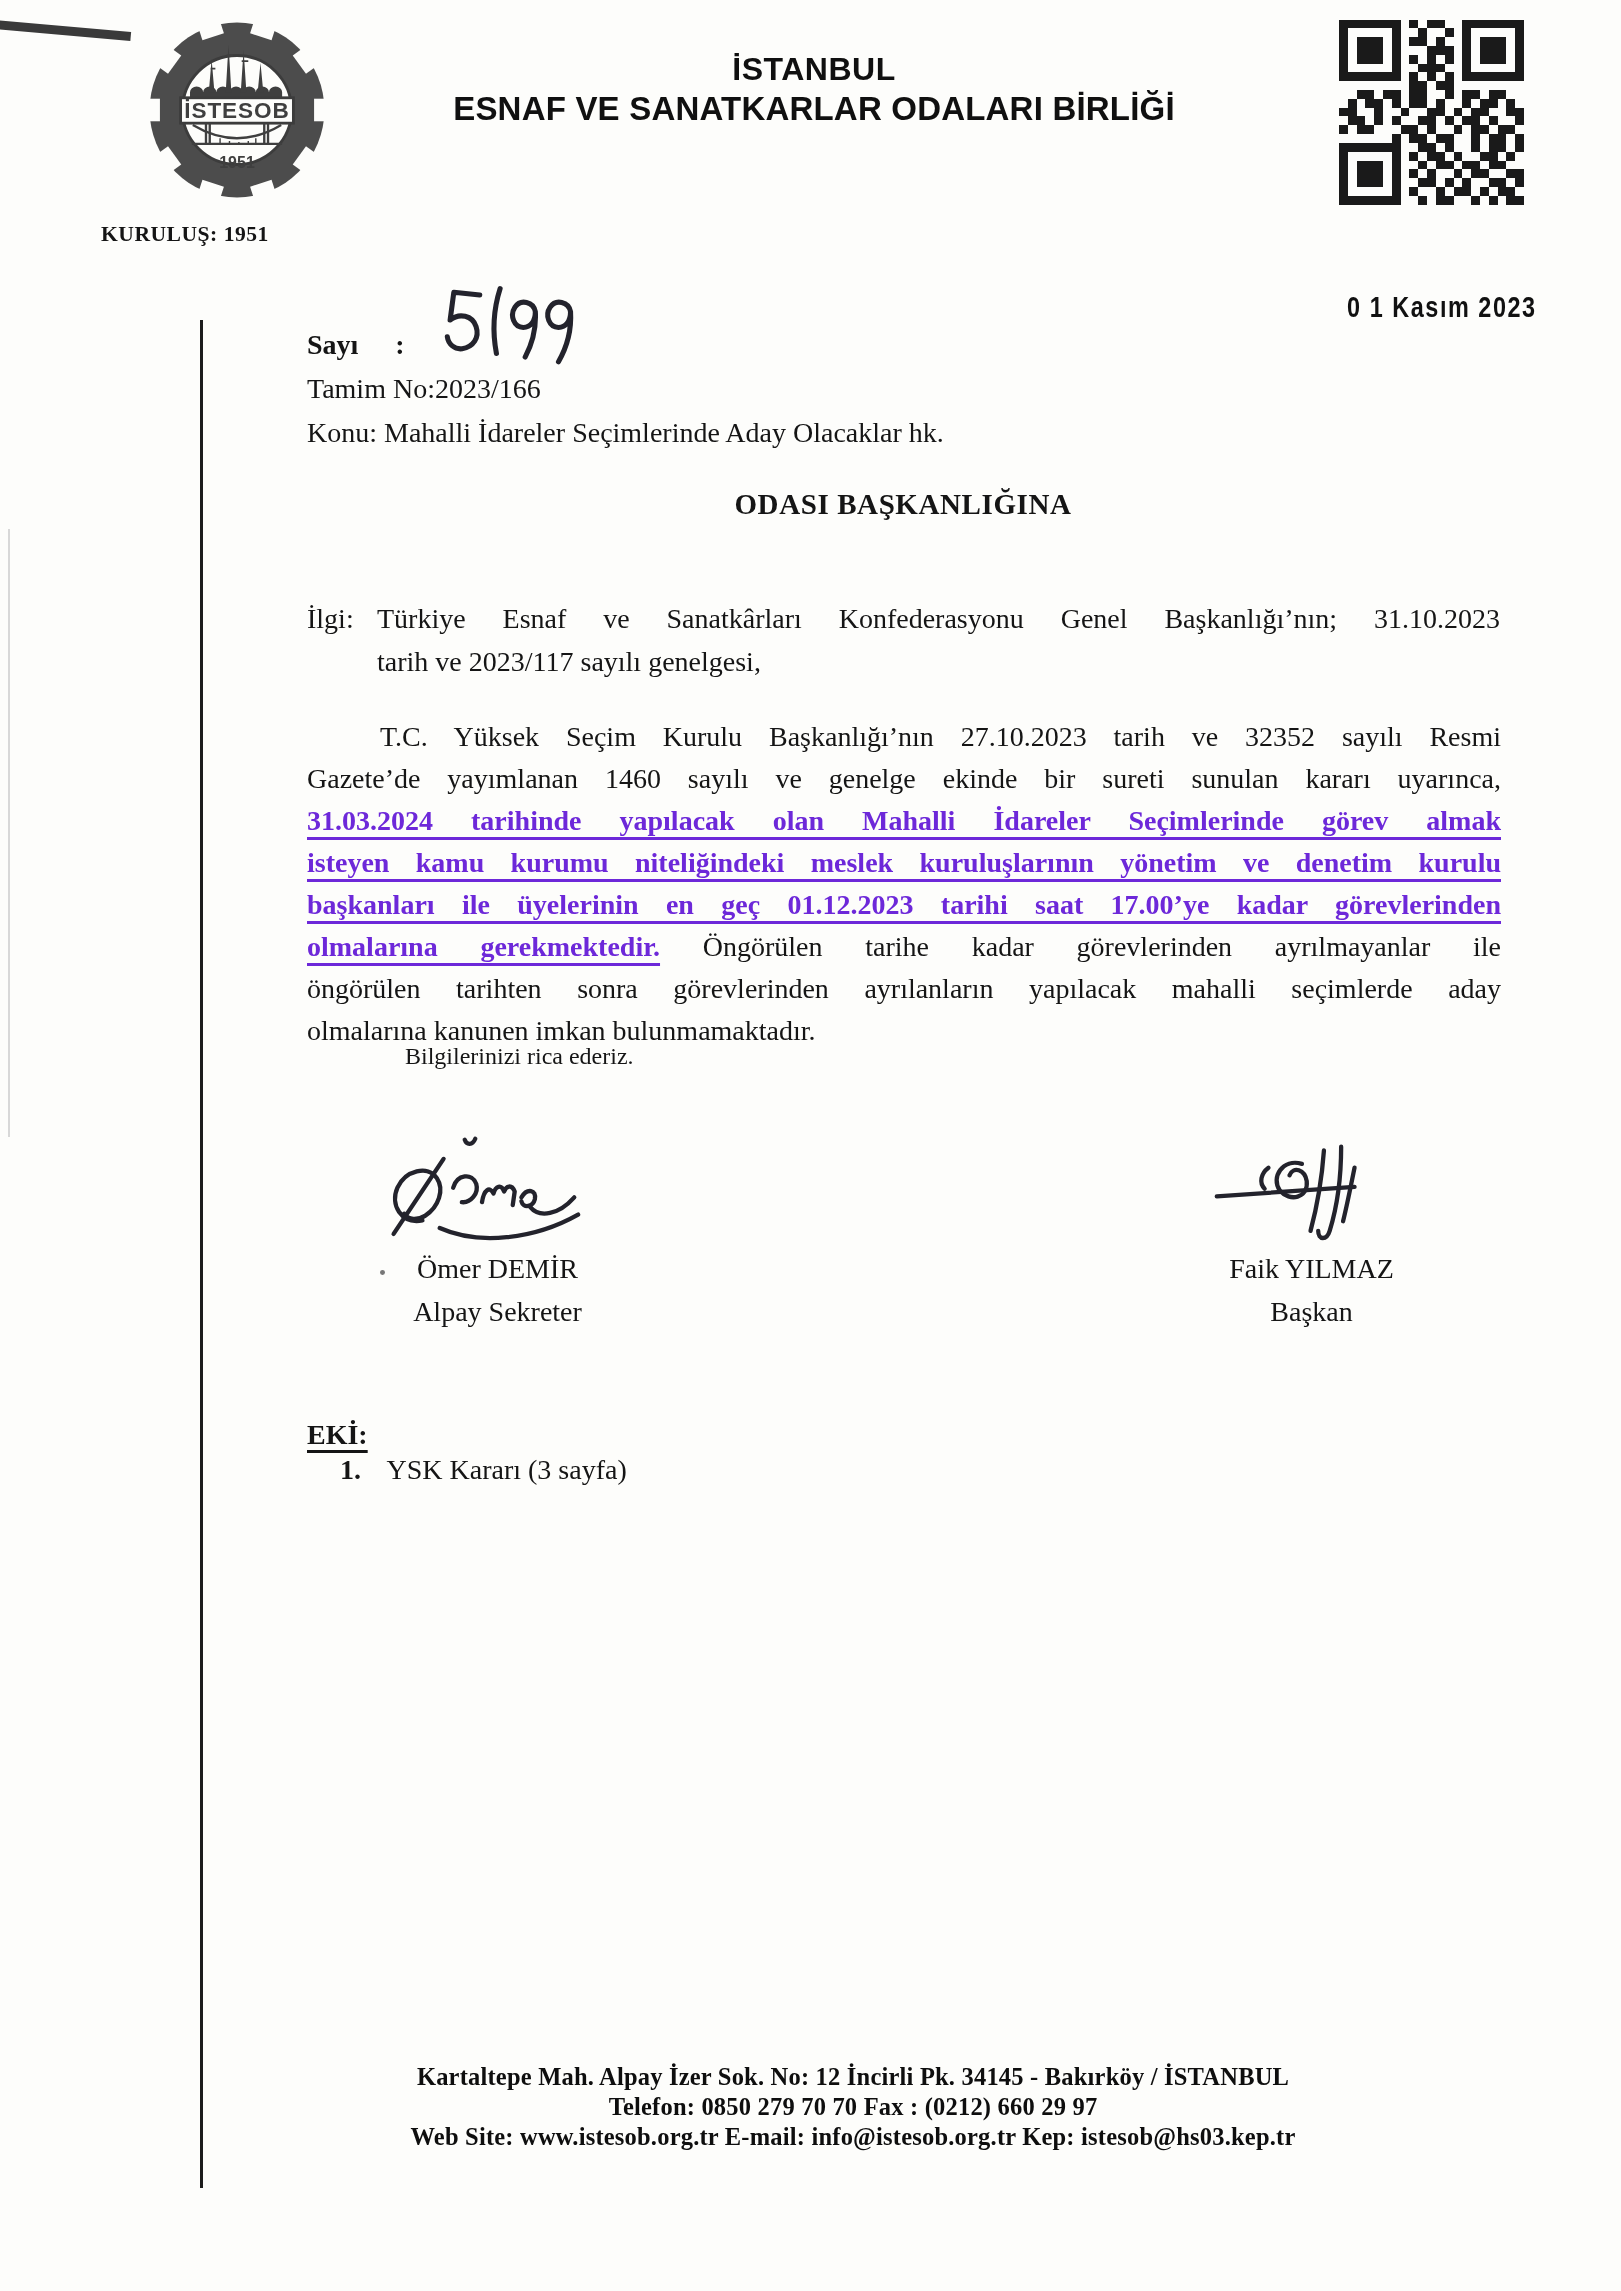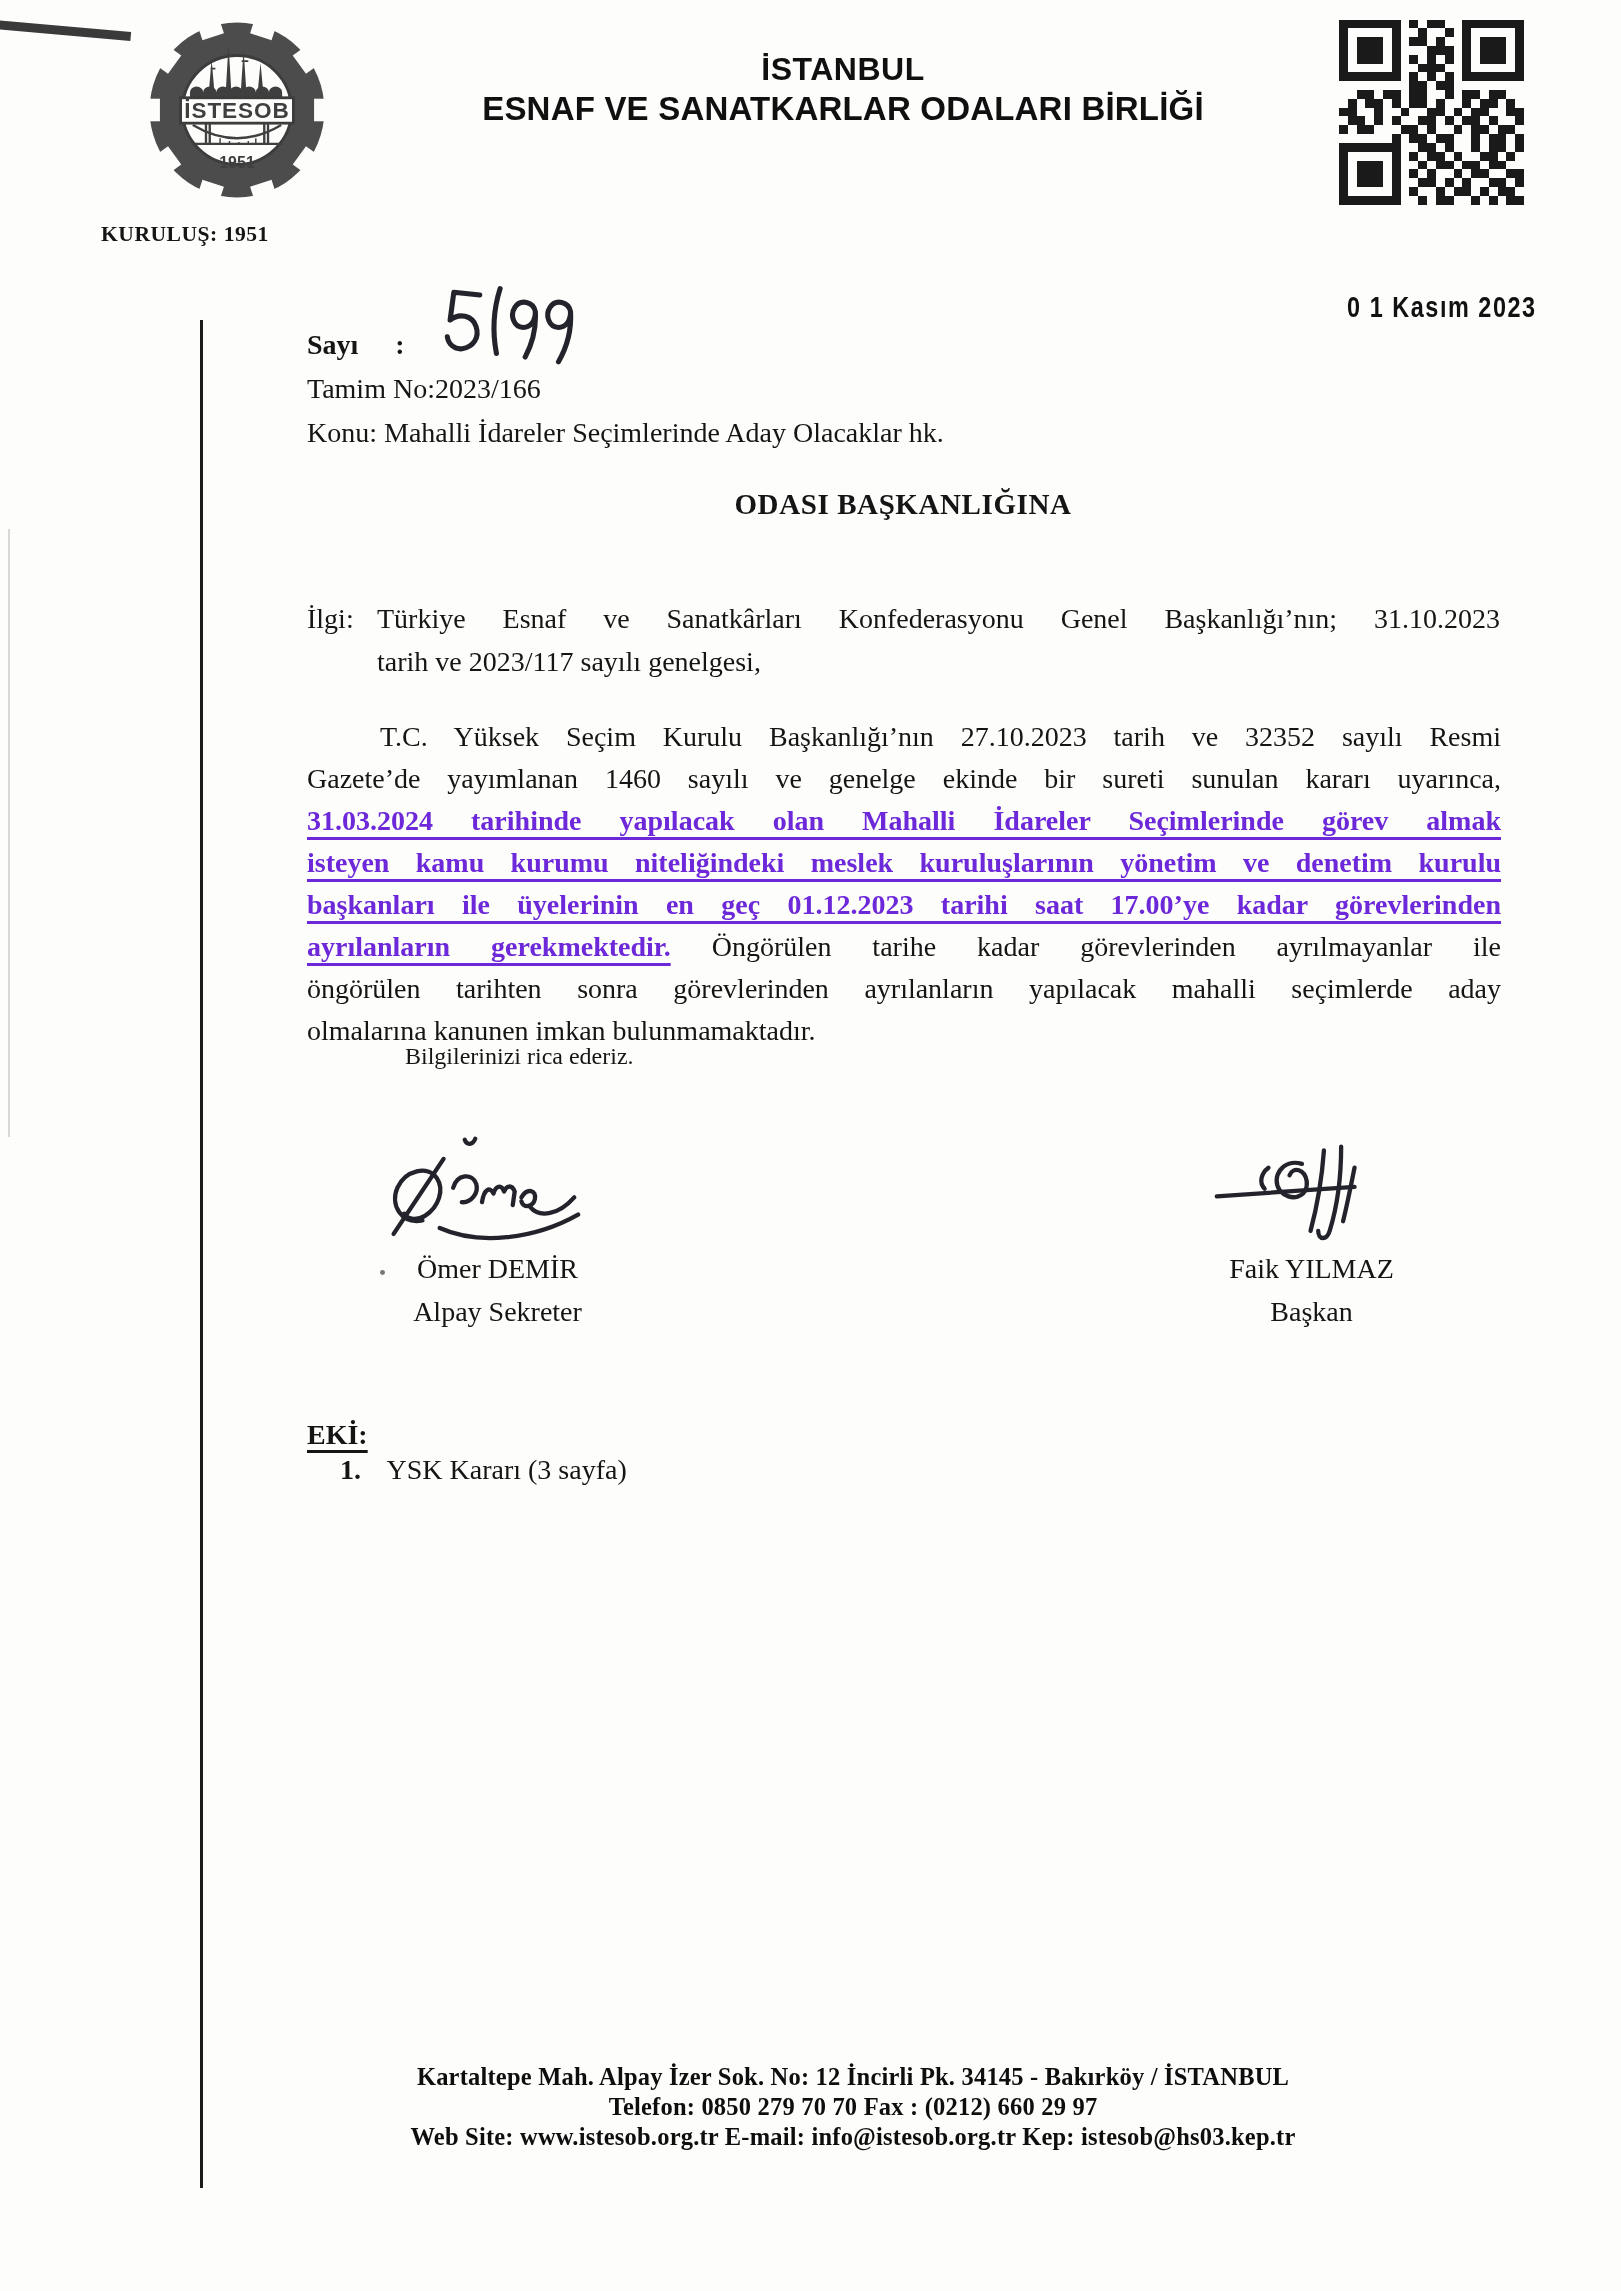--- a/index.html
+++ b/index.html
@@ -10,21 +10,21 @@
   }
   
   .artifact-top{position:absolute; left:-5.9px; top:25.5px; width:137px; height:8.8px; background:#3a3a3a; transform:rotate(5deg);}
   .edge-shadow{position:absolute; left:7.8px; top:529px; width:2px; height:608px; background:#d8d8d8;}
   .fold-line{position:absolute; left:200px; top:320px; width:2.9px; height:1868px; background:#1c1c1c;}
   .pre-name-dot{position:absolute; left:380px; top:1270px; width:4.9px; height:4.9px; border-radius:50%; background:#777;}
 
   
   .logo{position:absolute; left:143px; top:15.7px; width:188px; height:188px;}
   .founded{position:absolute; left:101px; top:222px; font-size:21.6px; font-weight:bold; letter-spacing:0.5px;}
-  .org-title{position:absolute; left:843px; top:51px; transform:translateX(-50%); text-align:center;
+  .org-title{position:absolute; left:814px; top:51px; transform:translateX(-50%); text-align:center;
     font-family:"Liberation Sans", sans-serif; font-weight:bold; color:#101010; white-space:nowrap;}
   .org-title .l1{font-size:32px; letter-spacing:0.5px;}
   .org-title .l2{font-size:33px; letter-spacing:0.2px; margin-top:2px;}
   .qr{position:absolute; left:1339px; top:19.6px; width:185px; height:185px;
       display:grid; grid-template-columns:repeat(21,1fr); grid-auto-rows:1fr;}
   .qr .qm{background:#1a1a1a;}
   .stamp-date{position:absolute; left:1347px; top:290px; font-family:"Liberation Sans", sans-serif;
     font-weight:bold; font-size:30px; color:#111; transform:scaleX(.78); transform-origin:left top;
     letter-spacing:2px; white-space:nowrap;}
 
@@ -586,21 +586,21 @@
   <div class="ilgi-label">İlgi:</div>
   <div class="ilgi-l1">Türkiye Esnaf ve Sanatkârları Konfederasyonu Genel Başkanlığı’nın; 31.10.2023</div>
   <div class="ilgi-l2">tarih ve 2023/117 sayılı genelgesi,</div>
 
   <div class="body-block">
     <div class="bl just indent">T.C. Yüksek Seçim Kurulu Başkanlığı’nın 27.10.2023 tarih ve 32352 sayılı Resmi</div>
     <div class="bl just">Gazete’de yayımlanan 1460 sayılı ve genelge ekinde bir sureti sunulan kararı uyarınca,</div>
     <div class="bl just bu">31.03.2024 tarihinde yapılacak olan Mahalli İdareler Seçimlerinde görev almak</div>
     <div class="bl just bu">isteyen kamu kurumu niteliğindeki meslek kuruluşlarının yönetim ve denetim kurulu</div>
     <div class="bl just bu">başkanları ile üyelerinin en geç 01.12.2023 tarihi saat 17.00’ye kadar görevlerinden</div>
-    <div class="bl just"><span class="bu">ayrılanların gerekmektedir.</span> <span>Öngörülen tarihe kadar görevlerinden ayrılmayanlar ile</span></div>
+    <div class="bl just"><span class="bu">olmalarına gerekmektedir.</span> <span>Öngörülen tarihe kadar görevlerinden ayrılmayanlar ile</span></div>
     <div class="bl just">öngörülen tarihten sonra görevlerinden ayrılanların yapılacak mahalli seçimlerde aday</div>
     <div class="bl">olmalarına kanunen imkan bulunmamaktadır.</div>
   </div>
 
   <div class="closing">Bilgilerinizi rica ederiz.</div>
 
   <svg class="sig-left-svg" width="221" height="123" viewBox="0 0 230 128">
     <g class="hand" stroke-width="4.5">
       <path d="M84,8 C86,14 92,14 95,7"></path>
       <path d="M40,92 C18,96 6,76 14,58 C22,40 46,34 55,48 C63,60 57,78 43,87 C35,92 25,92 21,85"></path>

